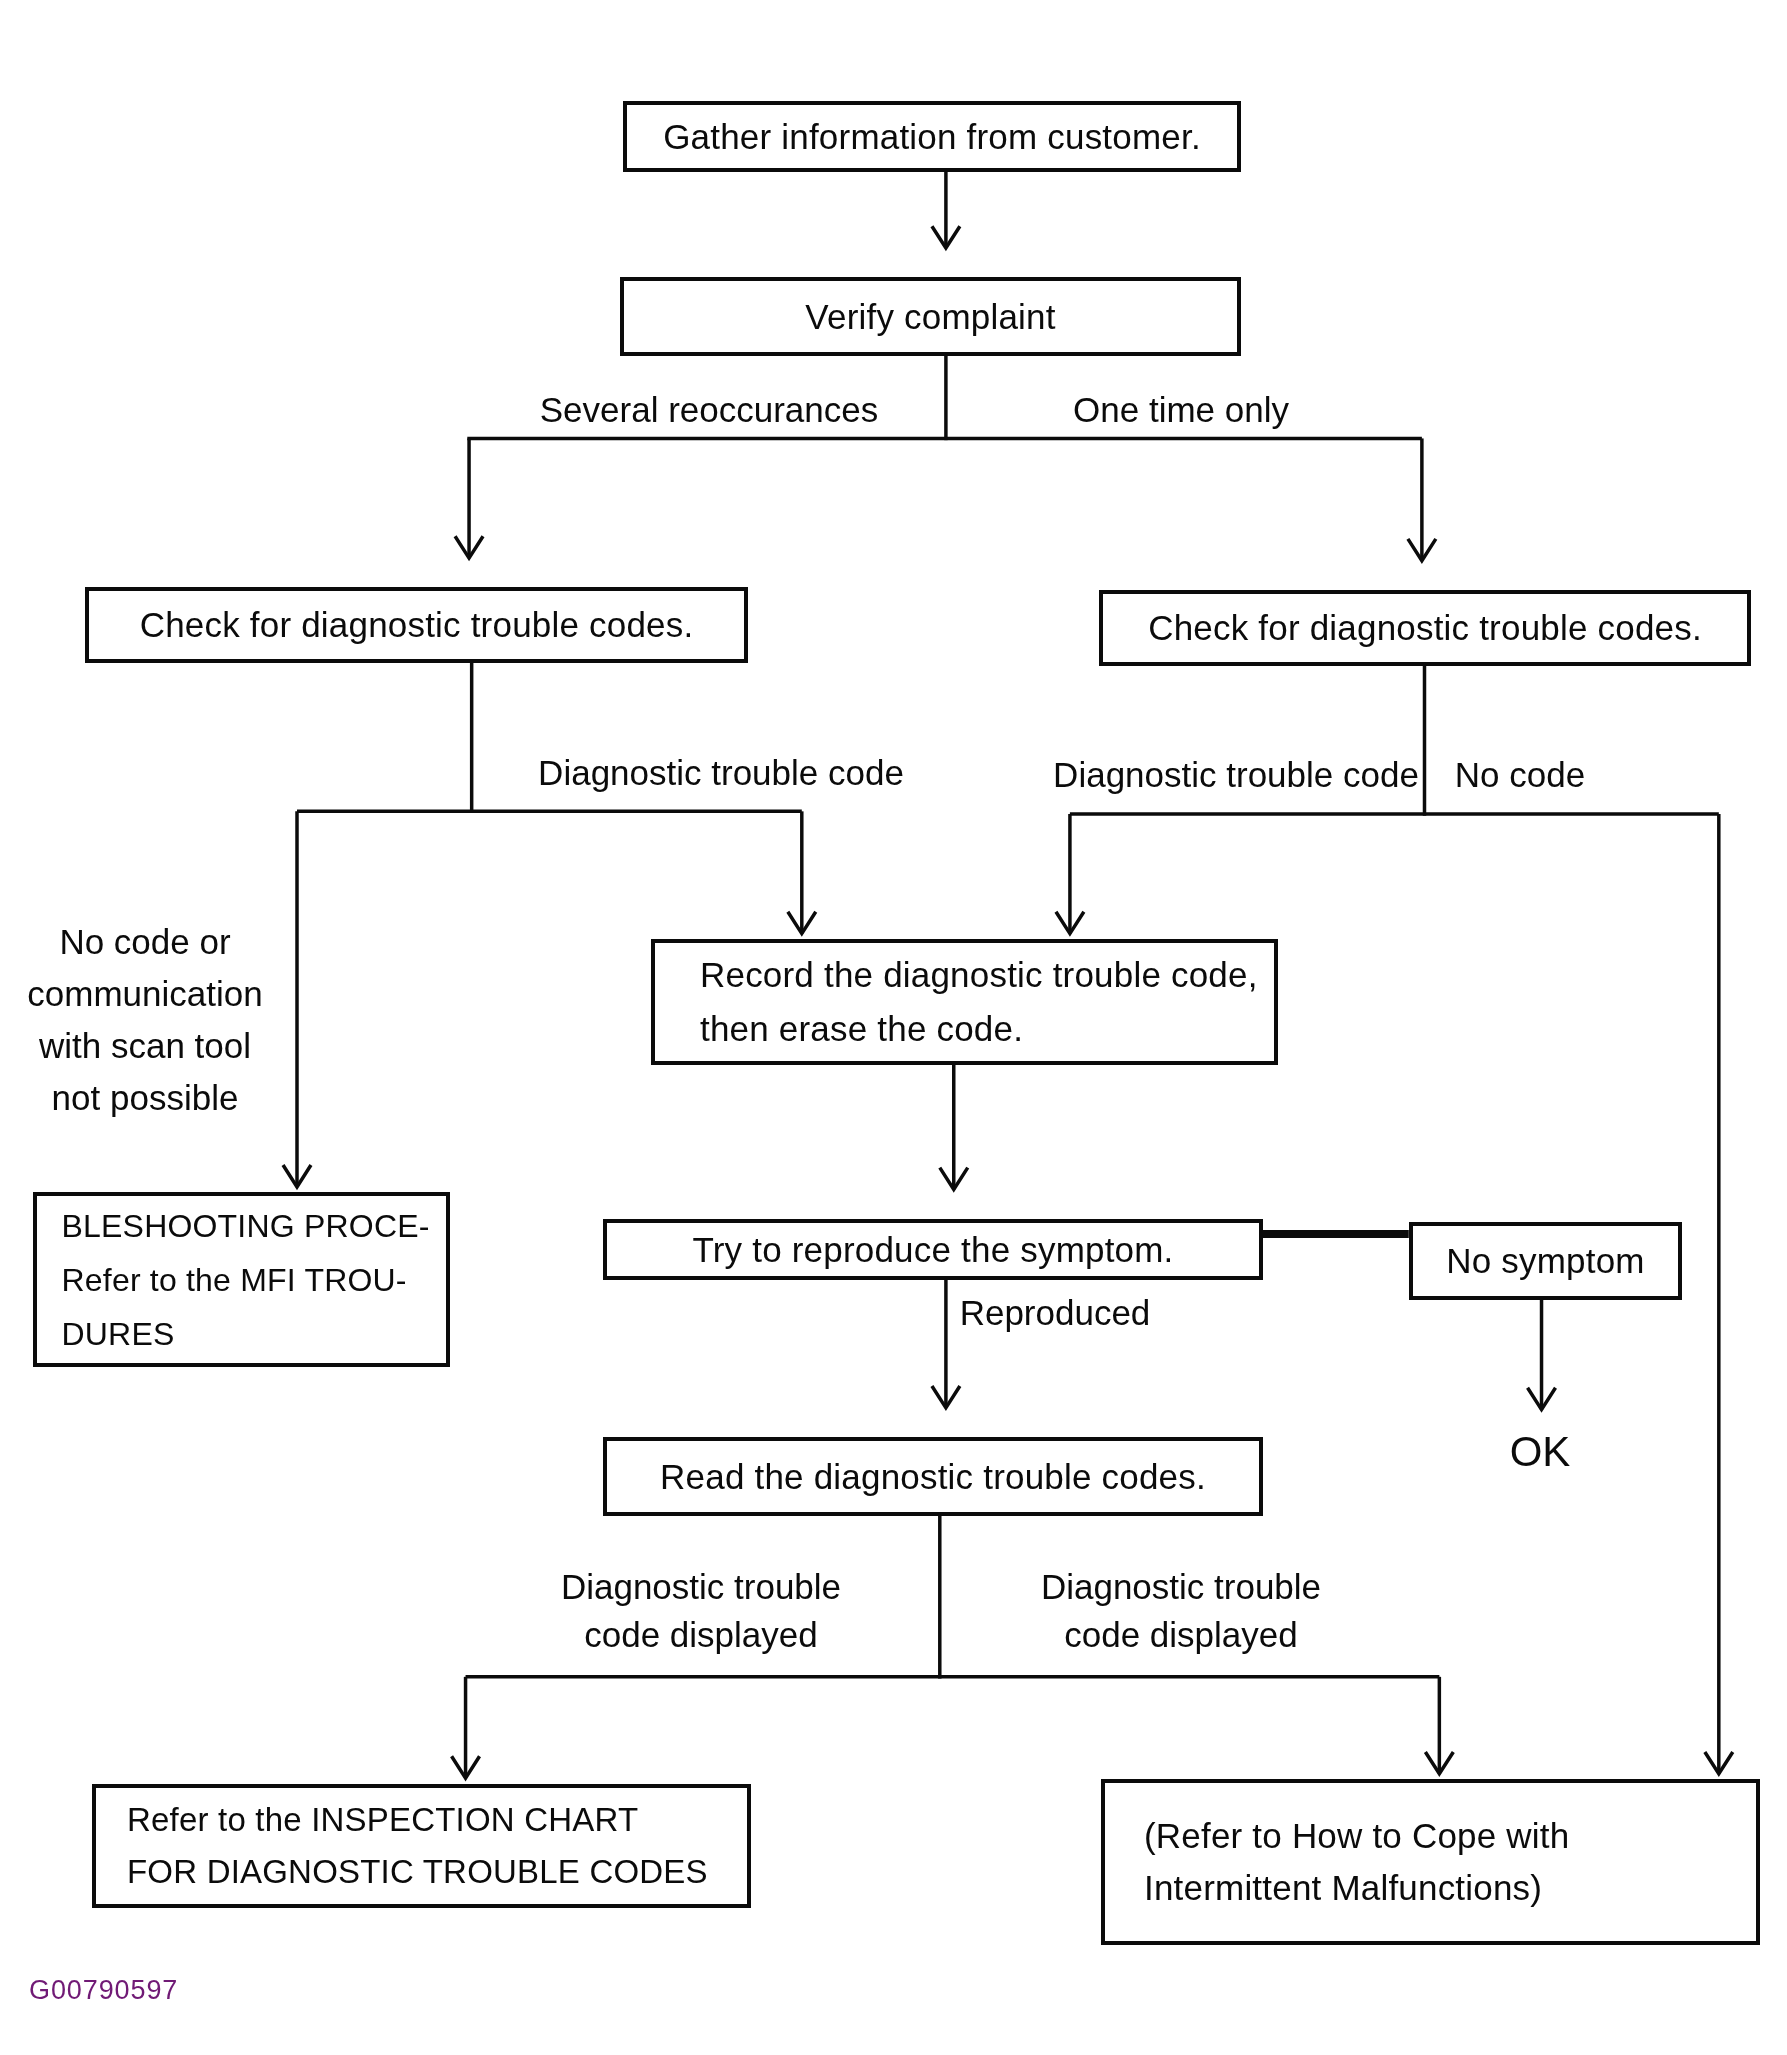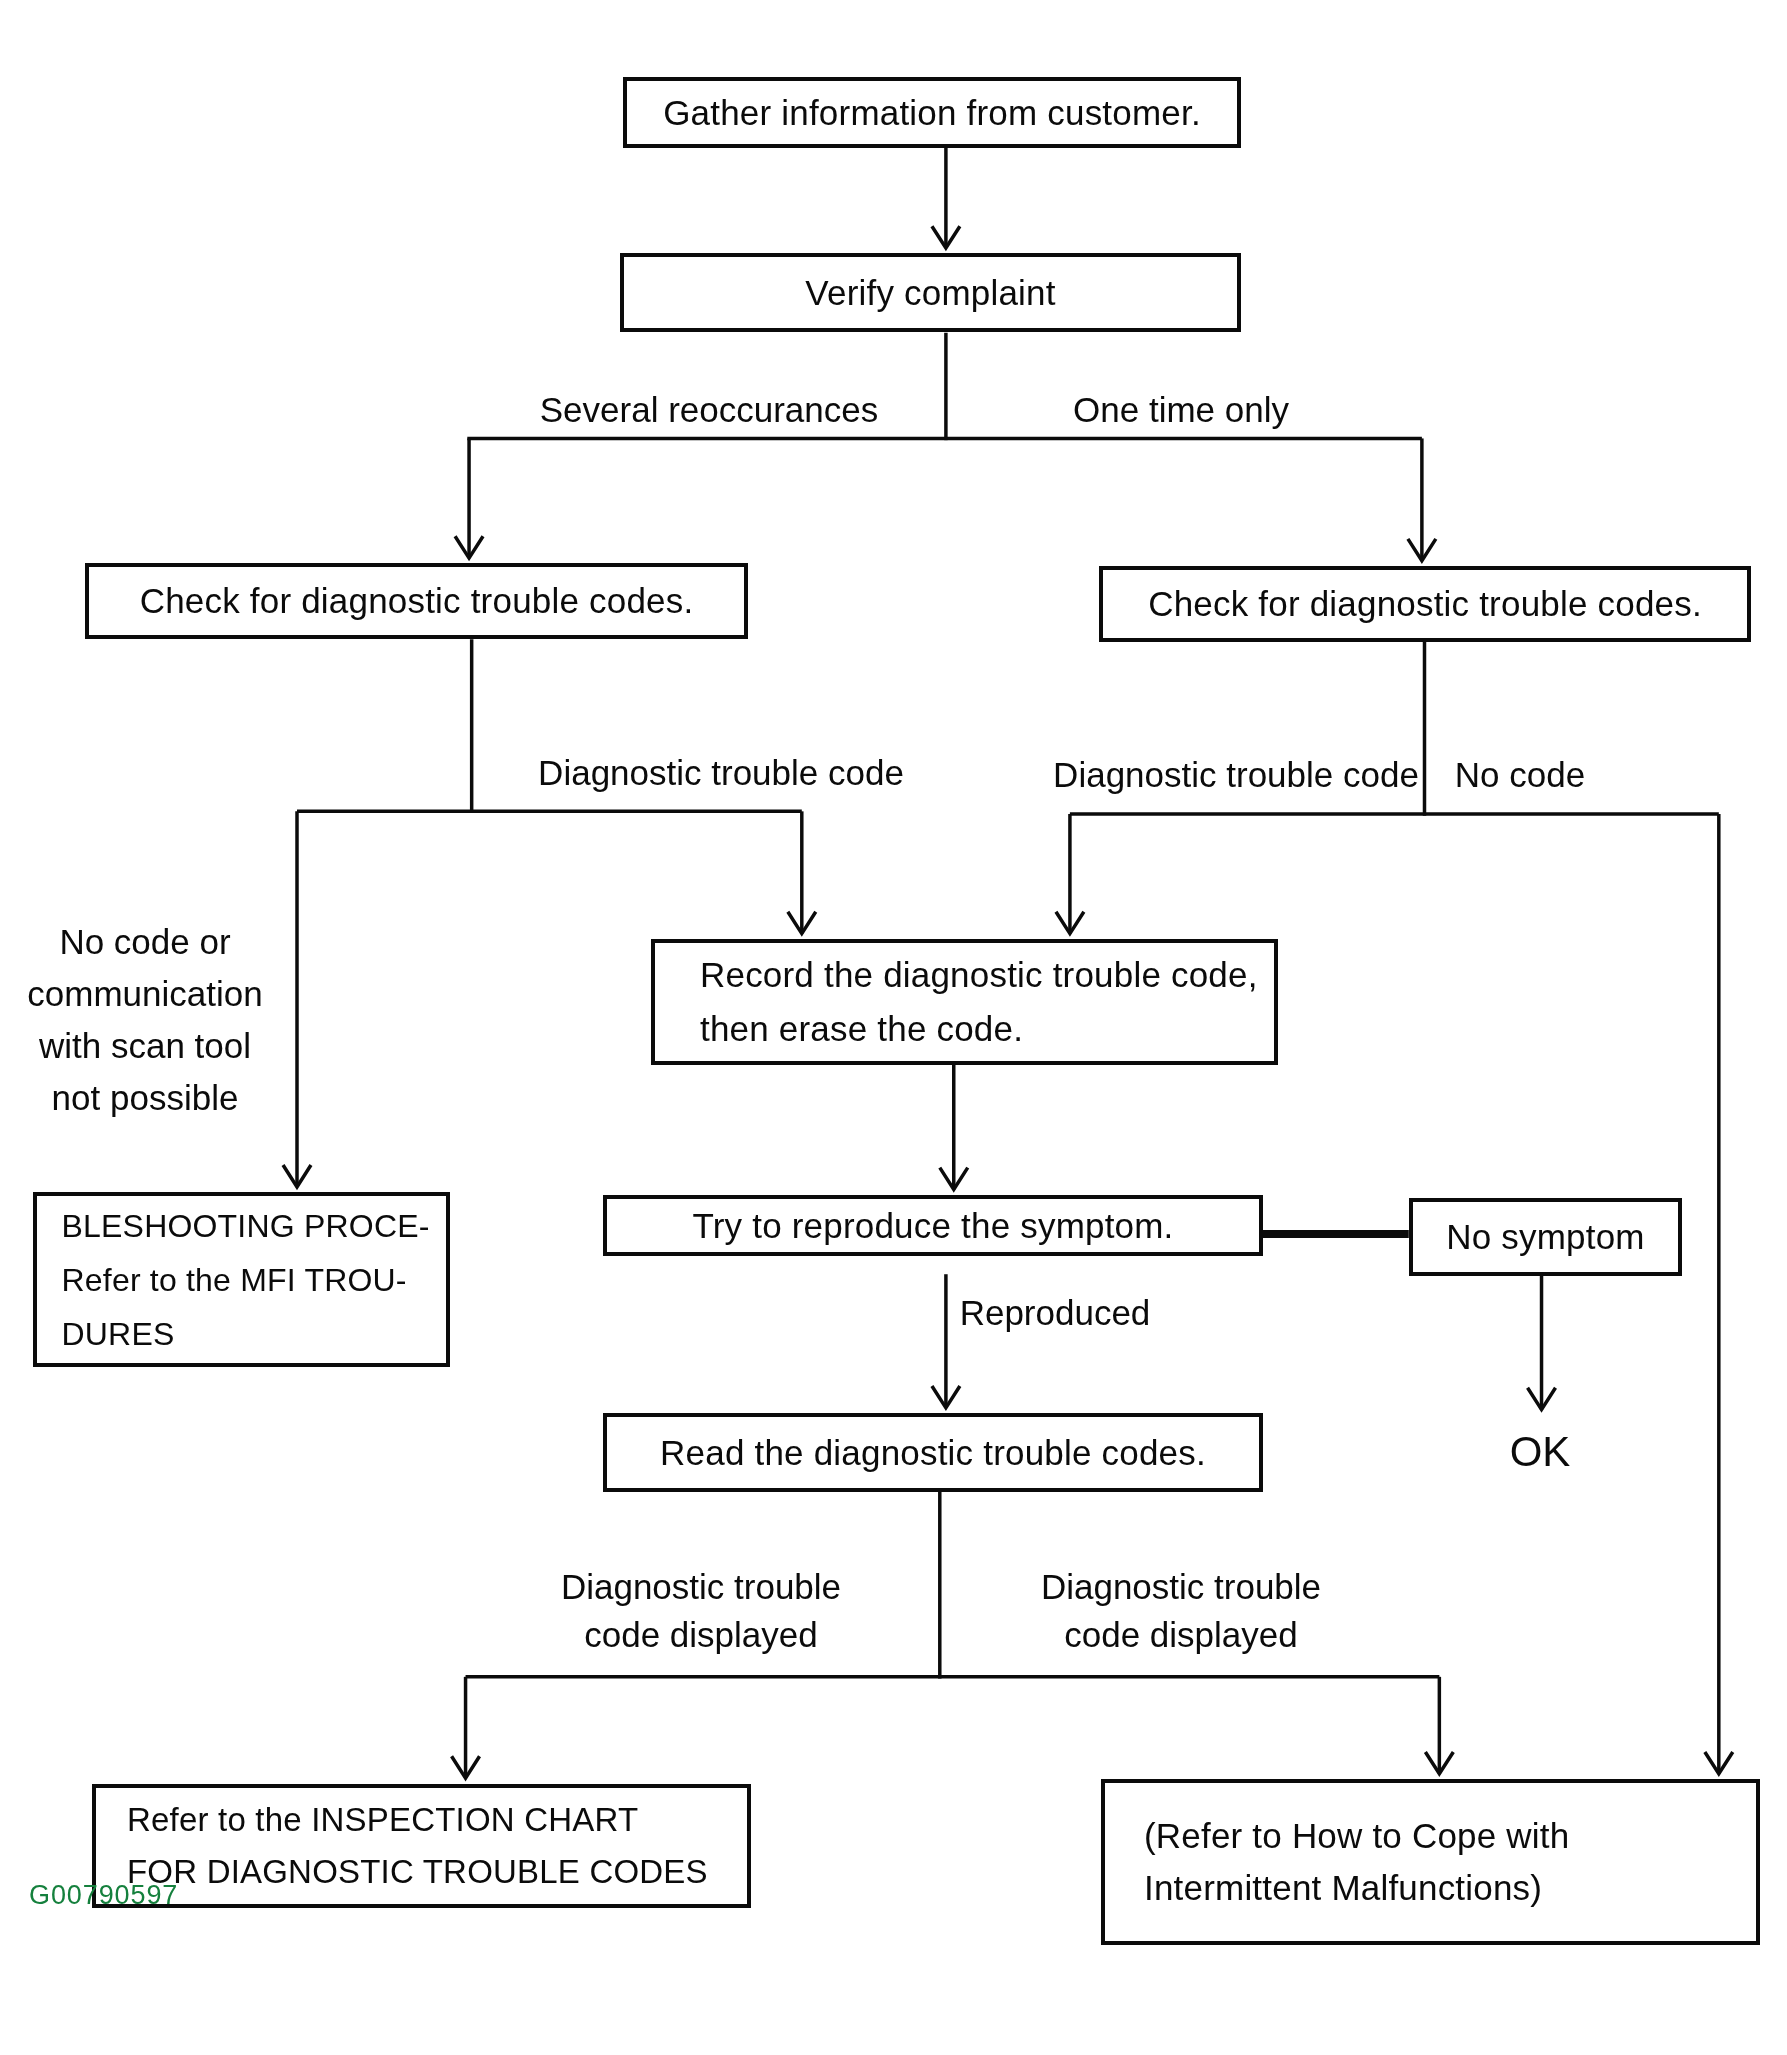--- a/index.html
+++ b/index.html
@@ -9,32 +9,32 @@
     color:#0b0b0b;
   }
   #canvas{position:absolute;inset:0;width:1787px;height:2055px;background:#ffffff;overflow:hidden;}
   #wires{position:absolute;left:0;top:0;z-index:1;}
   .node{
     position:absolute;z-index:2;box-sizing:border-box;
     border:4.4px solid #0b0b0b;background:#ffffff;
     display:flex;flex-direction:column;justify-content:center;
     font-size:35px;line-height:52px;letter-spacing:0.2px;
   }
-  .node.center{align-items:center;text-align:right;}
+  .node.center{align-items:center;text-align:right;margin-top:24px;}
   .node.left{align-items:flex-start;text-align:left;}
   .ln{white-space:nowrap;}
   .edge-label{
     position:absolute;z-index:2;transform:translate(-50%,-50%);
     font-size:35px;line-height:49px;white-space:nowrap;text-align:center;
   }
   .edge-label .ln{display:block;}
   #label-ok{font-size:42px;}
   #caption{
-    position:absolute;z-index:2;left:29px;top:1880px;
-    font-size:27px;letter-spacing:0.9px;color:#15803d;
+    position:absolute;z-index:2;left:29px;top:1975px;
+    font-size:27px;letter-spacing:0.9px;color:#701a75;
   }
 </style>
 </head>
 <body>
 
 <div id="canvas">
 
   <svg id="wires" width="1787" height="2055" viewBox="0 0 2046 2353">
     <g stroke="#0b0b0b" stroke-width="4" fill="none">
 

